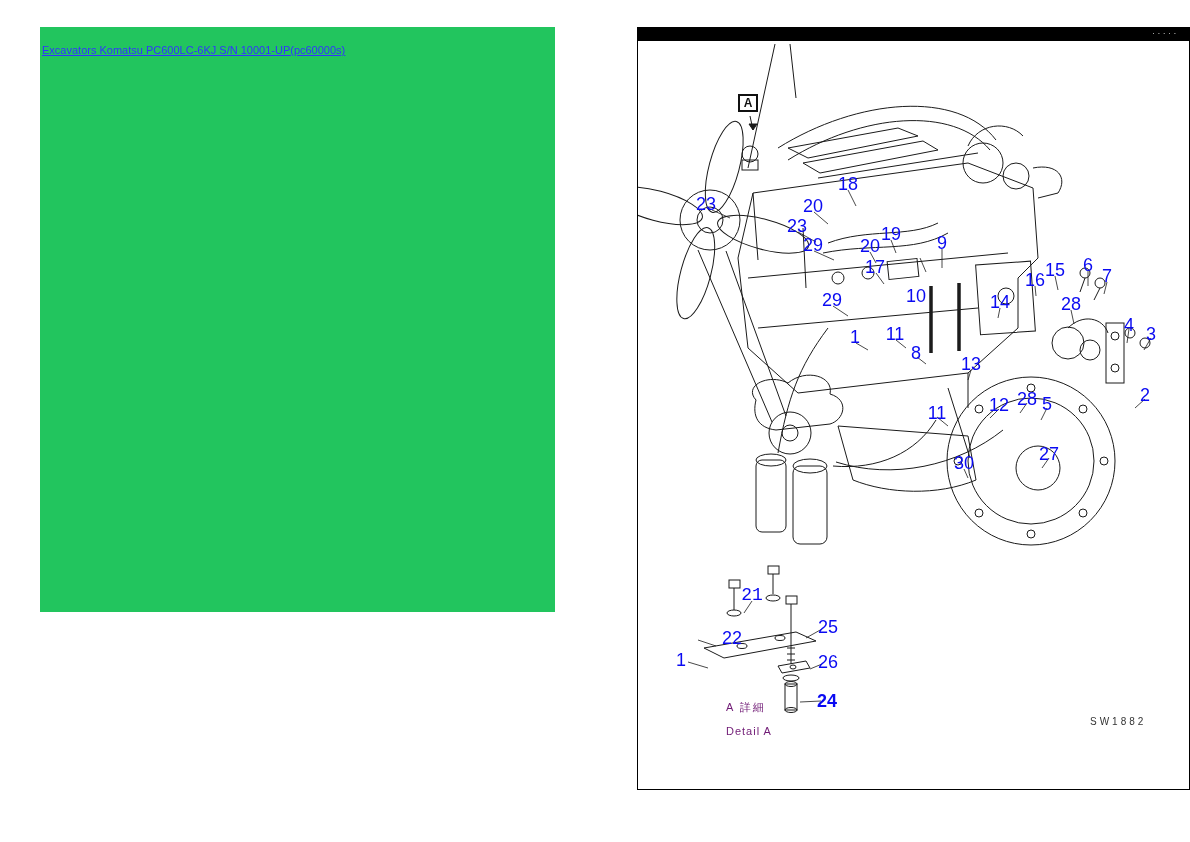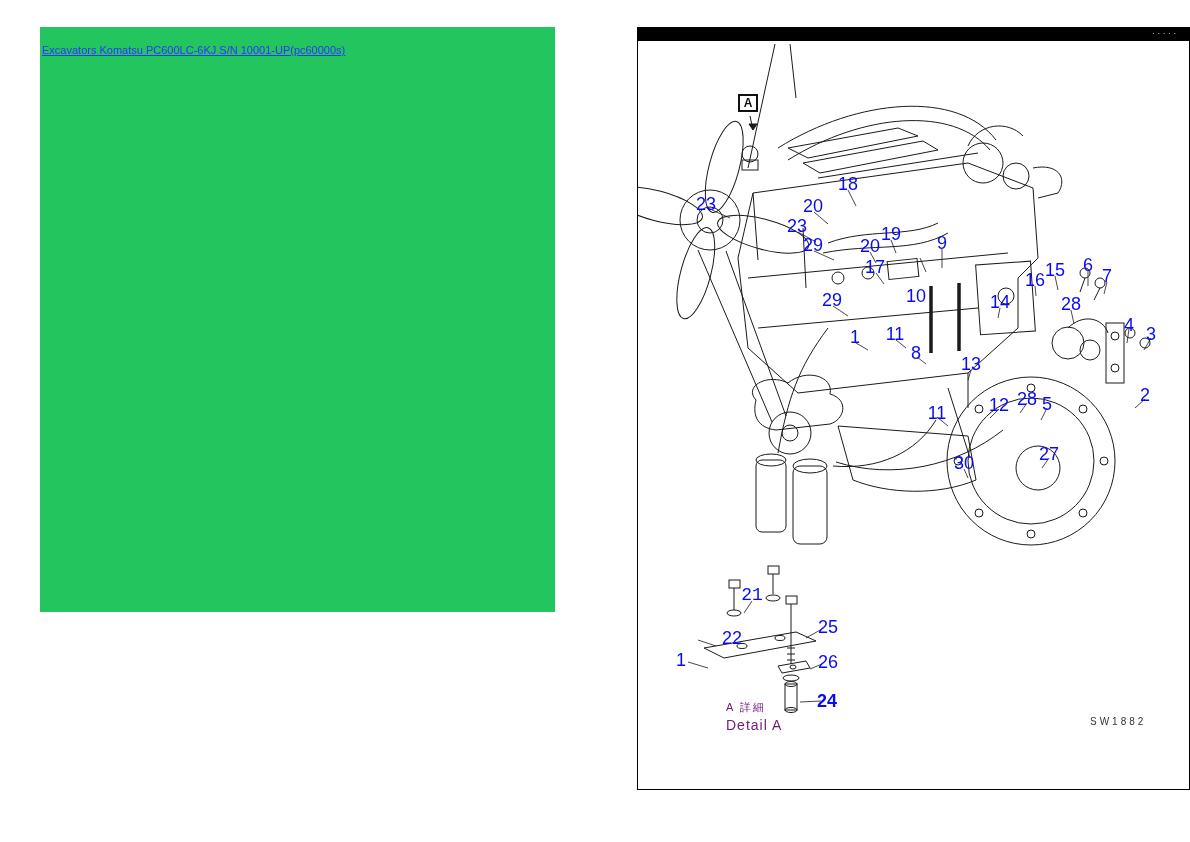--- a/index.html
+++ b/index.html
@@ -15,21 +15,21 @@
   .drawing { position:absolute; left:0; top:13px; width:551px; height:748px; }
 
   .part-label { position:absolute; transform:translate(-50%,-50%); color:var(--label-color,#0a0af2); font-size:18px; font-weight:500; line-height:1; }
 
   .marker-a { position:absolute; left:100px; top:66px; width:20px; height:18px; border:2px solid #111; color:#111; font-size:12px; font-weight:bold; text-align:center; line-height:14px; background:#fff; }
 
   .watermark { position:absolute; left:256px; top:346px; font-size:19px; color:#8f8f8f; letter-spacing:0.5px; }
 
   .detail-caption { position:absolute; left:88px; top:672px; color:#701a75; }
   .detail-caption .jp { display:block; font-size:11px; letter-spacing:2px; }
-  .detail-caption .en { display:block; font-size:14px; letter-spacing:1px; margin-top:2px; }
+  .detail-caption .en { display:block; font-size:11px; letter-spacing:1px; margin-top:10px; }
 
   .drawing-code { position:absolute; left:452px; top:688px; font-size:10px; letter-spacing:3px; color:#333; }
 </style>
 </head>
 <body style="--label-color: #0a0af2;">
 
 <div class="left-panel">
   <a class="manual-link" href="#">Excavators Komatsu PC600LC-6KJ S/N 10001-UP(pc60000s)</a>
 </div>
 

